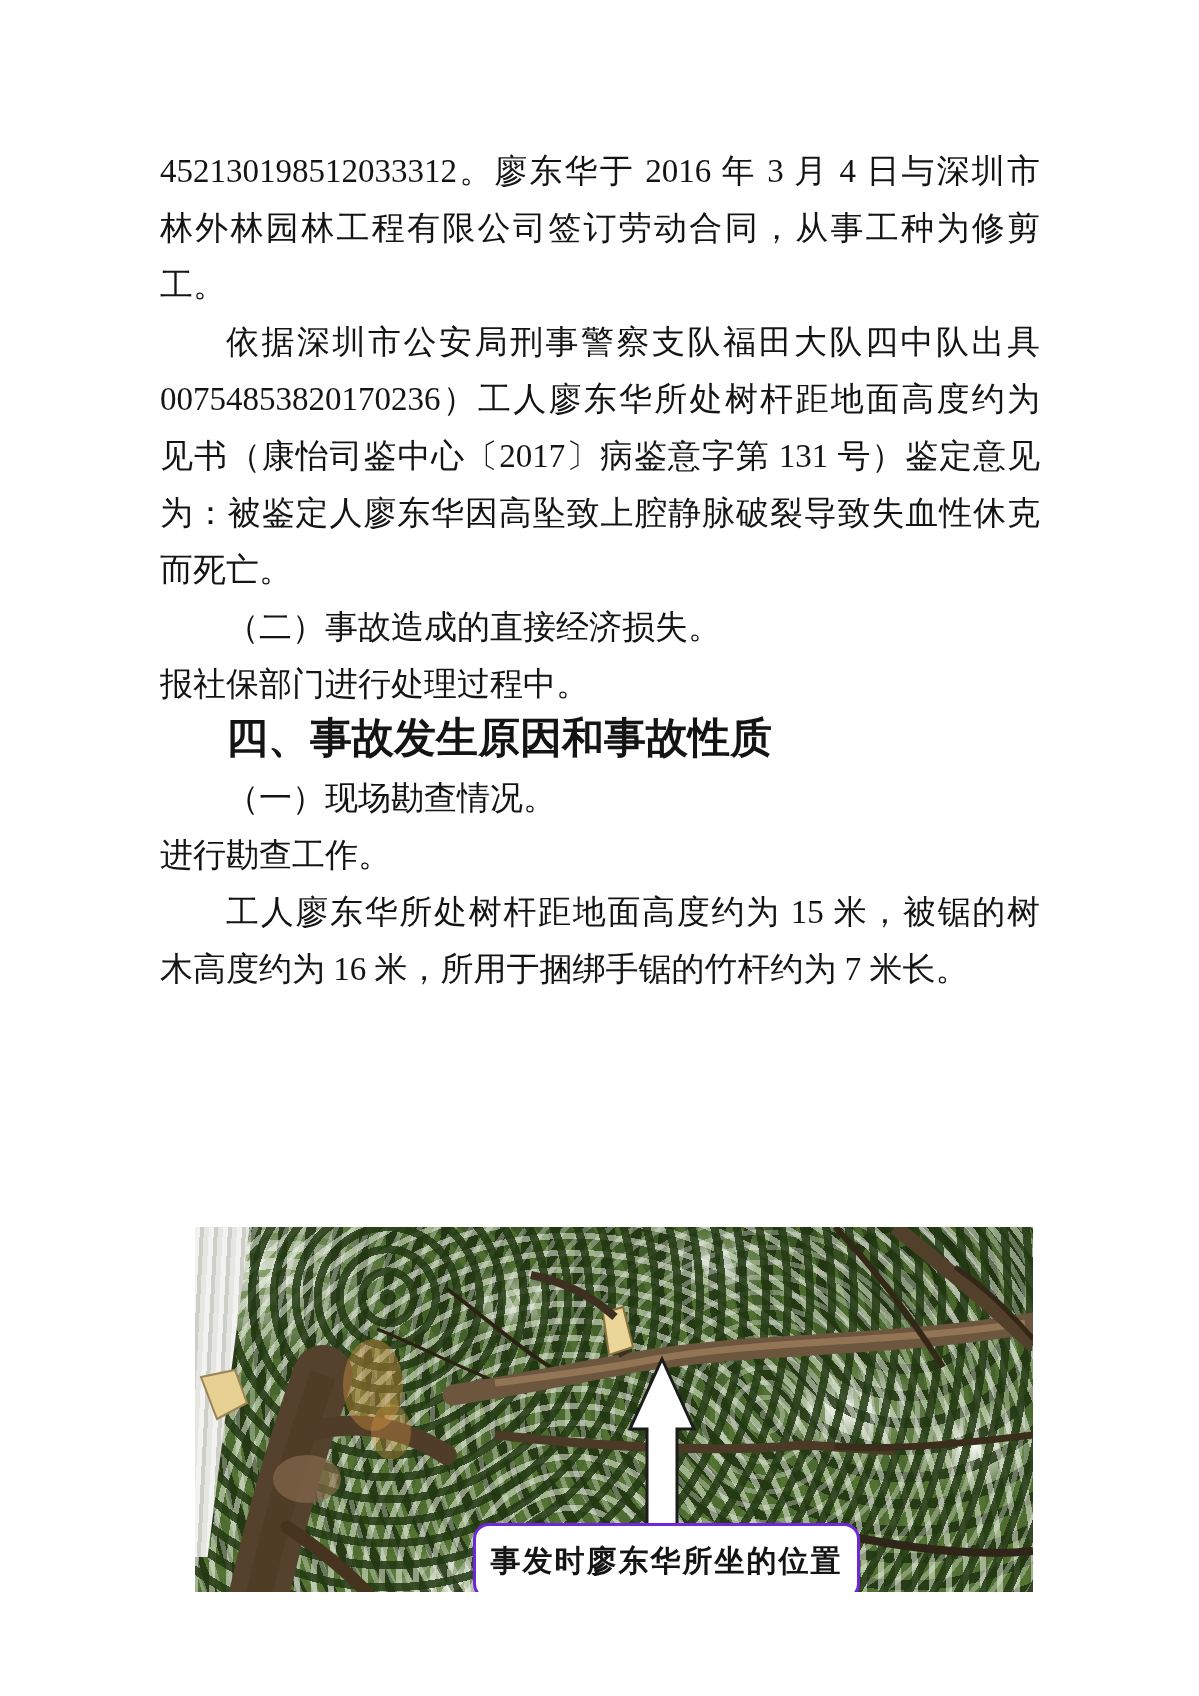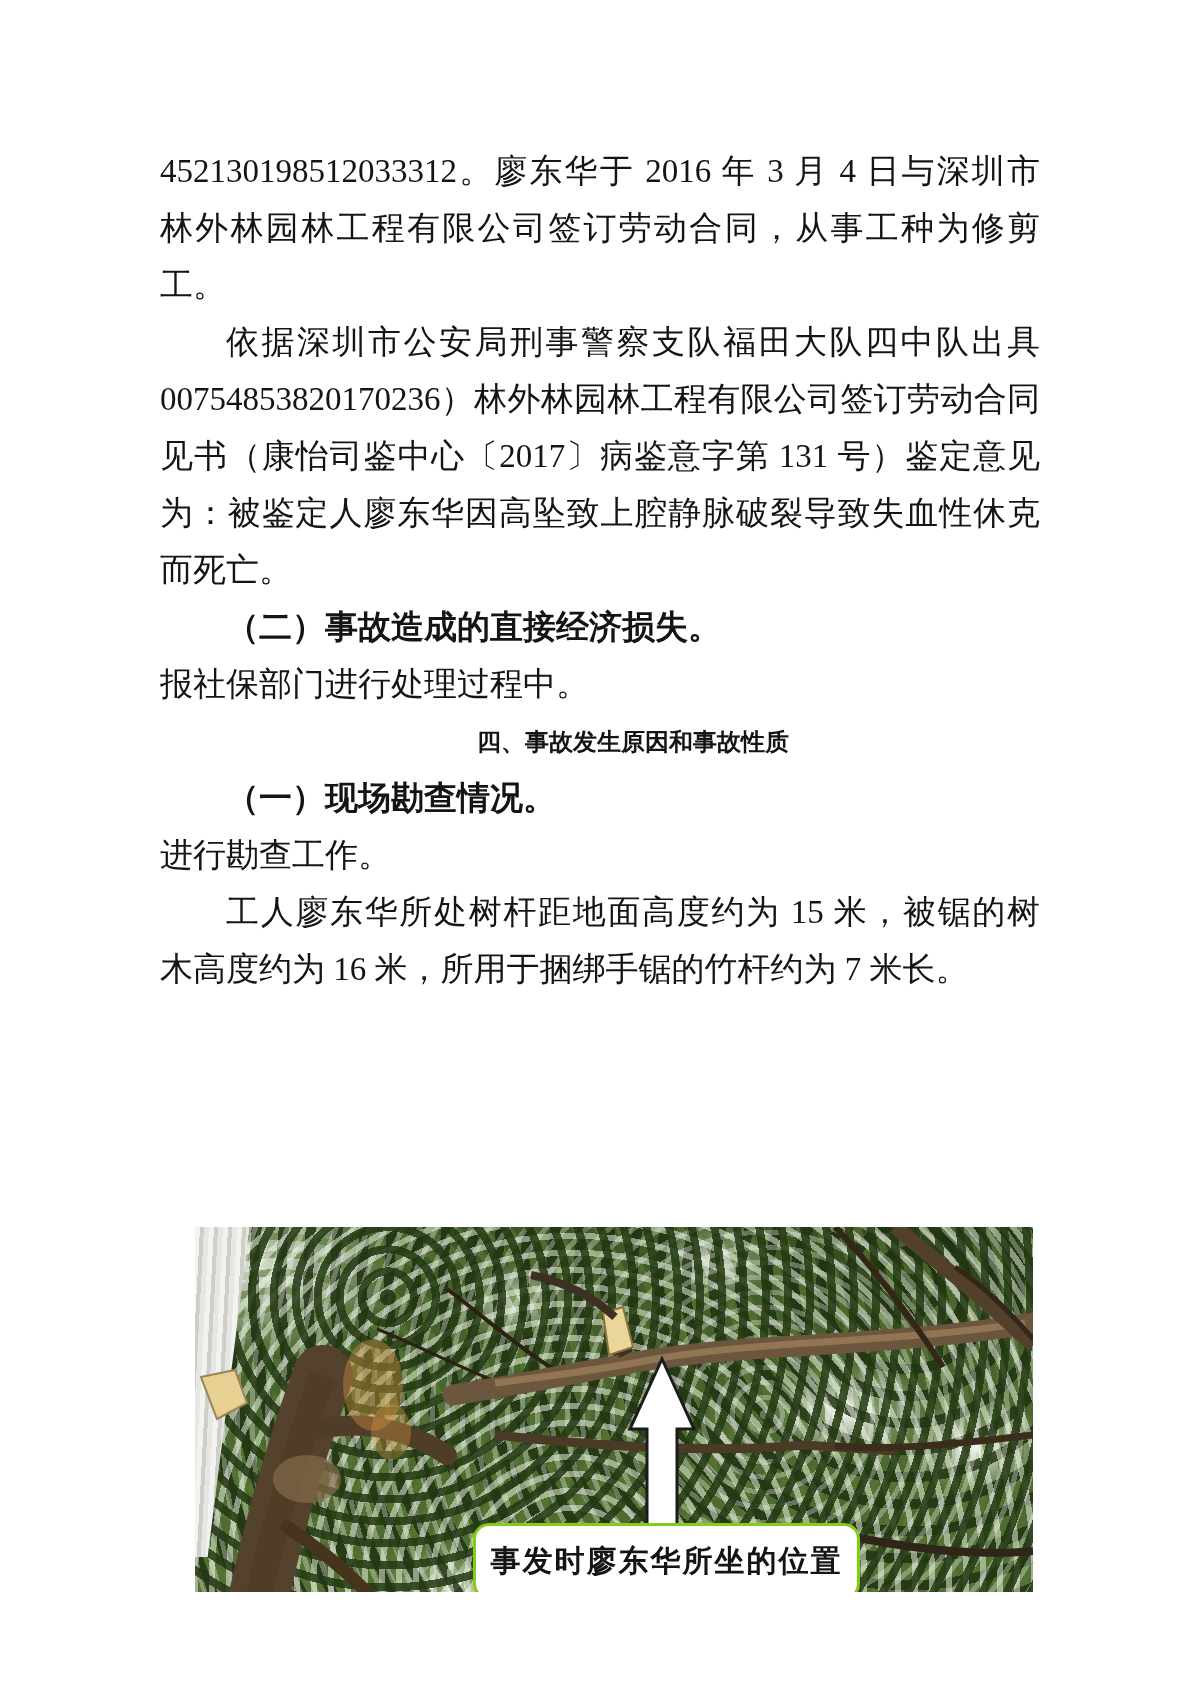--- a/index.html
+++ b/index.html
@@ -18,22 +18,22 @@
   }
   .line{
     height:57px;
     line-height:57px;
     font-size:33px;
     white-space:normal;
     overflow:hidden;
   }
   .indent{text-indent:66px;}
   .justify{text-align:justify;text-align-last:justify;}
-  .bold{font-weight:700;}
-  .hei{font-family:Liberation Sans, sans-serif;font-weight:700;font-size:24px;text-align:center;}
+  .bold{font-weight:400;}
+  .hei{font-family:Liberation Mono, monospace;font-weight:700;font-size:42px;}
 
   
   .photo{
     position:absolute;
     left:195px;top:1227px;width:838px;height:469px;
     overflow:hidden;
   }
   .photo-bg{
     position:absolute;left:0;top:0;width:838px;height:469px;
     background-color:#47652c;
@@ -60,37 +60,37 @@
   .wall-strip{
     position:absolute;left:0;top:0;width:70px;height:330px;
     background:repeating-linear-gradient(93deg,#f2f2f0 0 5px,#cfcfca 5px 9px,#e6e6e2 9px 14px);
     clip-path:polygon(0 0,78% 0,18% 100%,0 100%);
   }
   .branches-svg,.arrow-svg{position:absolute;left:0;top:0;}
   .callout{
     position:absolute;left:278px;top:296px;width:387px;height:77px;
     box-sizing:border-box;
     background:#ffffff;
-    border:3px solid #84cc16;
+    border:3px solid #6d28d9;
     border-radius:16px;
     display:flex;align-items:center;justify-content:center;
     font-weight:700;font-size:30px;letter-spacing:2px;color:#141414;
   }
 </style>
 </head>
 <body>
 
 <div class="page">
 
   <div class="text-block">
     <div class="line justify">452130198512033312。廖东华于 2016 年 3 月 4 日与深圳市</div>
     <div class="line justify">林外林园林工程有限公司签订劳动合同，从事工种为修剪</div>
     <div class="line">工。</div>
     <div class="line indent justify">依据深圳市公安局刑事警察支队福田大队四中队出具</div>
-    <div class="line justify">00754853820170236）林外林园林工程有限公司签订劳动合同</div>
+    <div class="line justify">00754853820170236）工人廖东华所处树杆距地面高度约为</div>
     <div class="line justify">见书（康怡司鉴中心〔2017〕病鉴意字第 131 号）鉴定意见</div>
     <div class="line justify">为：被鉴定人廖东华因高坠致上腔静脉破裂导致失血性休克</div>
     <div class="line">而死亡。</div>
     <div class="line indent bold">（二）事故造成的直接经济损失。</div>
     <div class="line">报社保部门进行处理过程中。</div>
     <div class="line indent hei">四、事故发生原因和事故性质</div>
     <div class="line indent bold">（一）现场勘查情况。</div>
     <div class="line">进行勘查工作。</div>
     <div class="line indent justify">工人廖东华所处树杆距地面高度约为 15 米，被锯的树</div>
     <div class="line">木高度约为 16 米，所用于捆绑手锯的竹杆约为 7 米长。</div>

